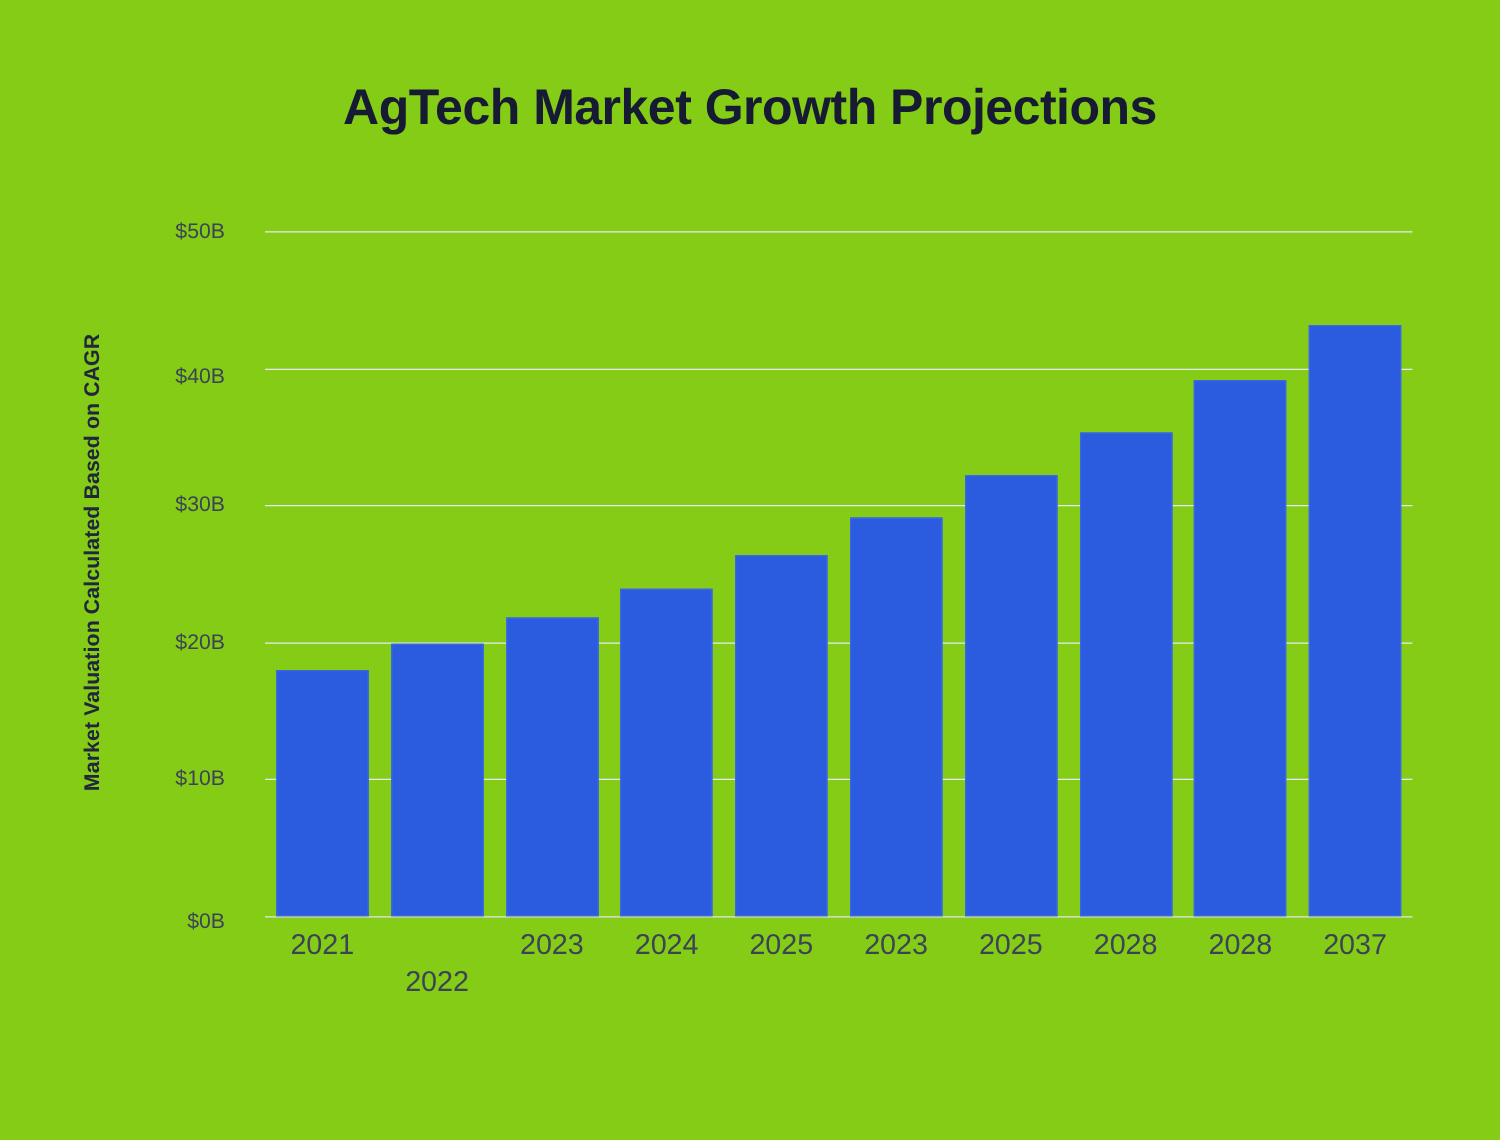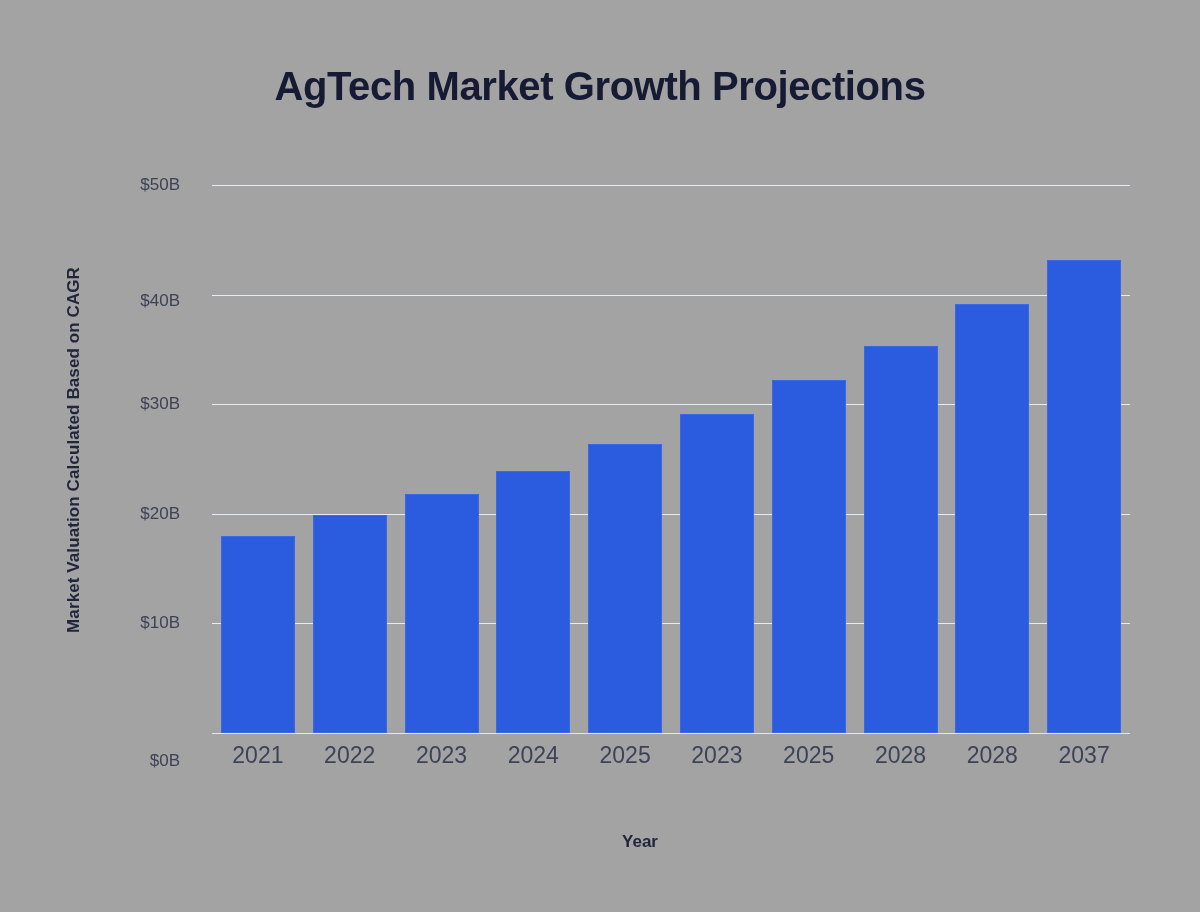--- a/index.html
+++ b/index.html
@@ -145,39 +145,39 @@
     font-size: 23px;
     color: #3d4356;
     text-align: center;
     transform: translateX(-50%);
     white-space: nowrap;
   }
 </style>
 </head>
 <body style="background: rgb(244, 248, 252);">
 
-<div id="page" style="background: #a3a3a3;">
+<div id="page" style="background: #84cc16;">
 
   <div id="chart-title" style="color: rgb(22, 26, 51);">AgTech Market Growth Projections</div>
 
   <div id="y-axis-title">
     <span>Market Valuation Calculated Based on CAGR</span>
   </div>
 
   <div id="plot-area">
       <div class="gridline baseline" style="top: 548px; background: rgb(223, 230, 238);"></div>
       <div class="gridline" style="top: 438.4px; background: rgb(230, 236, 242);"></div>
       <div class="gridline" style="top: 328.8px; background: rgb(230, 236, 242);"></div>
       <div class="gridline" style="top: 219.2px; background: rgb(230, 236, 242);"></div>
       <div class="gridline" style="top: 109.6px; background: rgb(230, 236, 242);"></div>
       <div class="gridline" style="top: 0px; background: rgb(230, 236, 242);"></div>
     </div>
 
   <div id="y-ticks">
-      <div class="y-tick-label" style="top: 576px; color: rgb(61, 67, 86); padding-left: 16px;">$0B</div>
+      <div class="y-tick-label" style="top: 552px; color: rgb(61, 67, 86); padding-left: 16px;">$0B</div>
       <div class="y-tick-label" style="top: 438.4px; color: rgb(61, 67, 86); margin-left: 40px;">$10B</div>
       <div class="y-tick-label" style="top: 328.8px; color: rgb(61, 67, 86); padding-left: 16px;">$20B</div>
       <div class="y-tick-label" style="top: 219.2px; color: rgb(61, 67, 86);">$30B</div>
       <div class="y-tick-label" style="top: 116px; color: rgb(61, 67, 86);">$40B</div>
       <div class="y-tick-label" style="top: 0px; color: rgb(61, 67, 86);">$50B</div>
     </div>
 
   <div id="bars">
       <div class="bar" title="$18B" style="left: 8.9px; width: 74px; height: 197.28px; background: rgb(43, 92, 224); border-color: rgb(58, 104, 228);"></div>
       <div class="bar" title="$19.9B" style="left: 100.7px; width: 74px; height: 218.104px; background: rgb(43, 92, 224); border-color: rgb(58, 104, 228);"></div>
@@ -186,26 +186,25 @@
       <div class="bar" title="$26.4B" style="left: 376.1px; width: 74px; height: 289.344px; background: rgb(43, 92, 224); border-color: rgb(58, 104, 228);"></div>
       <div class="bar" title="$29.1B" style="left: 467.9px; width: 74px; height: 318.936px; background: rgb(43, 92, 224); border-color: rgb(58, 104, 228);"></div>
       <div class="bar" title="$32.2B" style="left: 559.7px; width: 74px; height: 352.912px; background: rgb(43, 92, 224); border-color: rgb(58, 104, 228);"></div>
       <div class="bar" title="$35.3B" style="left: 651.5px; width: 74px; height: 386.888px; background: rgb(43, 92, 224); border-color: rgb(58, 104, 228);"></div>
       <div class="bar" title="$39.1B" style="left: 743.3px; width: 74px; height: 428.536px; background: rgb(43, 92, 224); border-color: rgb(58, 104, 228);"></div>
       <div class="bar" title="$43.2B" style="left: 835.1px; width: 74px; height: 473.472px; background: rgb(43, 92, 224); border-color: rgb(58, 104, 228);"></div>
     </div>
 
   <div id="x-ticks">
       <div class="x-tick-label" style="left: 45.9px; color: rgb(61, 67, 86);">2021</div>
-      <div class="x-tick-label" style="left: 137.7px; color: rgb(61, 67, 86);">2022</div>
+      <div class="x-tick-label" style="left: 137.7px; color: rgb(61, 67, 86); margin-top: 30px;">2022</div>
       <div class="x-tick-label" style="left: 229.5px; color: rgb(61, 67, 86);">2023</div>
       <div class="x-tick-label" style="left: 321.3px; color: rgb(61, 67, 86);">2024</div>
       <div class="x-tick-label" style="left: 413.1px; color: rgb(61, 67, 86);">2025</div>
       <div class="x-tick-label" style="left: 504.9px; color: rgb(61, 67, 86);">2023</div>
       <div class="x-tick-label" style="left: 596.7px; color: rgb(61, 67, 86);">2025</div>
       <div class="x-tick-label" style="left: 688.5px; color: rgb(61, 67, 86);">2028</div>
       <div class="x-tick-label" style="left: 780.3px; color: rgb(61, 67, 86);">2028</div>
       <div class="x-tick-label" style="left: 872.1px; color: rgb(61, 67, 86);">2037</div>
     </div>
 
-  <div id="x-axis-title">Year</div>
 
 </div>
 
 </body></html>

